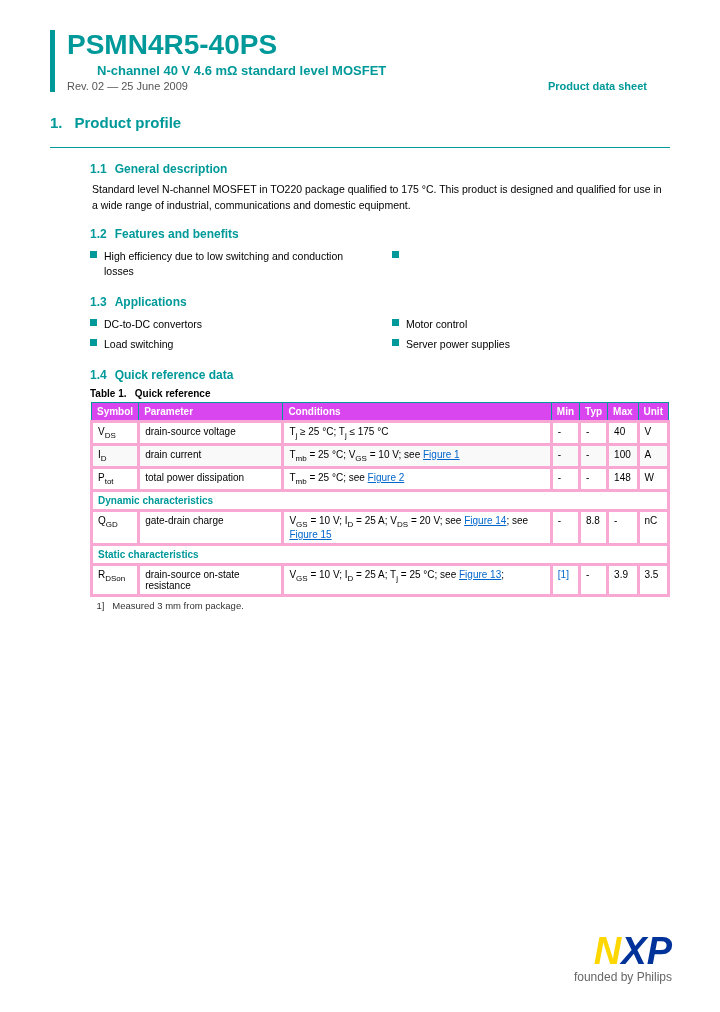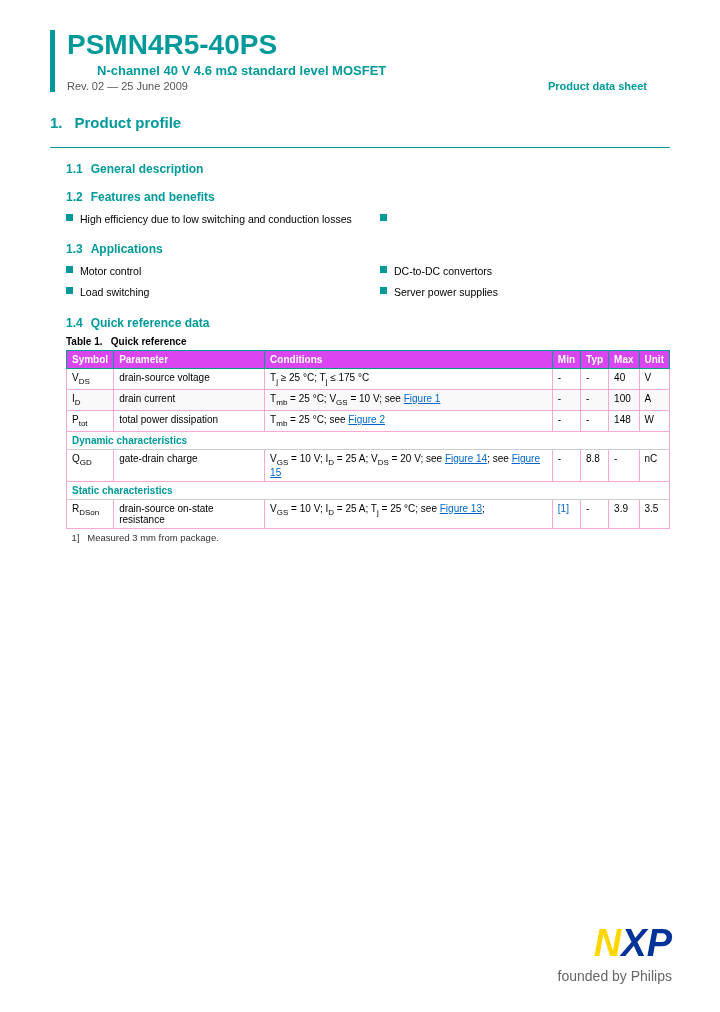--- a/index.html
+++ b/index.html
@@ -66,21 +66,21 @@
       font-size: 15px;
       font-weight: bold;
       color: #009999;
       margin-bottom: 8px;
     }
     .section-number {
       margin-right: 12px;
     }
 
     .subsection {
-      margin-left: 16px;
+      margin-left: 40px;
       margin-bottom: 14px;
     }
     .subsection-title {
       font-size: 12px;
       font-weight: bold;
       color: #009999;
       margin-bottom: 6px;
     }
     .subsection-number {
       margin-right: 8px;
@@ -137,21 +137,21 @@
       padding-left: 12px;
     }
     .data-table thead th {
       padding: 3px 5px;
       text-align: left;
       font-weight: bold;
       border: 1px solid #009999;
     }
     .data-table tbody tr td {
       padding: 3px 5px;
-      border: 1px solid #f9a8d4;
+      border: 3px solid #f9a8d4;
       vertical-align: top;
     }
     .data-table tbody tr:nth-child(even) {
       background: #f9f9f9;
     }
     .section-row td {
       background: #fff !important;
       color: #009999;
       font-weight: bold;
       border-top: 1px solid #ccc !important;
@@ -199,23 +199,23 @@
     }
     .nxp-xp {
       font-size: 38px;
       font-weight: 900;
       color: #003399;
       font-style: italic;
       line-height: 1;
       font-family: Arial Black, Arial, sans-serif;
     }
     .nxp-tagline {
-      font-size: 14px;
+      font-size: 12px;
       color: #666;
-      margin-top: 6px;
+      margin-top: 0;
       text-align: center;
     }
 
     .section-main {
       margin-bottom: 10px;
     }
     .section-header-row {
       display: flex;
       align-items: center;
     }
@@ -240,20 +240,21 @@
     <span class="section-title">
       <span class="section-number">1.</span><span>Product profile</span>
     </span>
   </div>
   <hr class="section-line">
 
   <div class="subsection">
     <div class="subsection-title">
       <span class="subsection-number">1.1</span><span>General description</span>
     </div>
+    <div class="subsection-body">Standard level N-channel MOSFET in TO220 package qualified to 175 °C. This product is designed and qualified for use in a wide range of industrial, communications and domestic equipment.</div>
   </div>
 
   <div class="subsection">
     <div class="subsection-title">
       <span class="subsection-number">1.2</span><span>Features and benefits</span>
     </div>
     <div class="features-grid">
       <div class="feature-item">
         <span class="bullet-square"></span>
         <span>High efficiency due to low switching and conduction losses</span>
@@ -264,25 +265,25 @@
     </div>
   </div>
 
   <div class="subsection">
     <div class="subsection-title">
       <span class="subsection-number">1.3</span><span>Applications</span>
     </div>
     <div class="features-grid">
       <div class="feature-item">
         <span class="bullet-square"></span>
+        <span>DC-to-DC convertors</span>
+      </div>
+      <div class="feature-item">
+        <span class="bullet-square"></span>
         <span>Motor control</span>
-      </div>
-      <div class="feature-item">
-        <span class="bullet-square"></span>
-        <span>DC-to-DC convertors</span>
       </div>
       <div class="feature-item">
         <span class="bullet-square"></span>
         <span>Load switching</span>
       </div>
       <div class="feature-item">
         <span class="bullet-square"></span>
         <span>Server power supplies</span>
       </div>
     </div>

